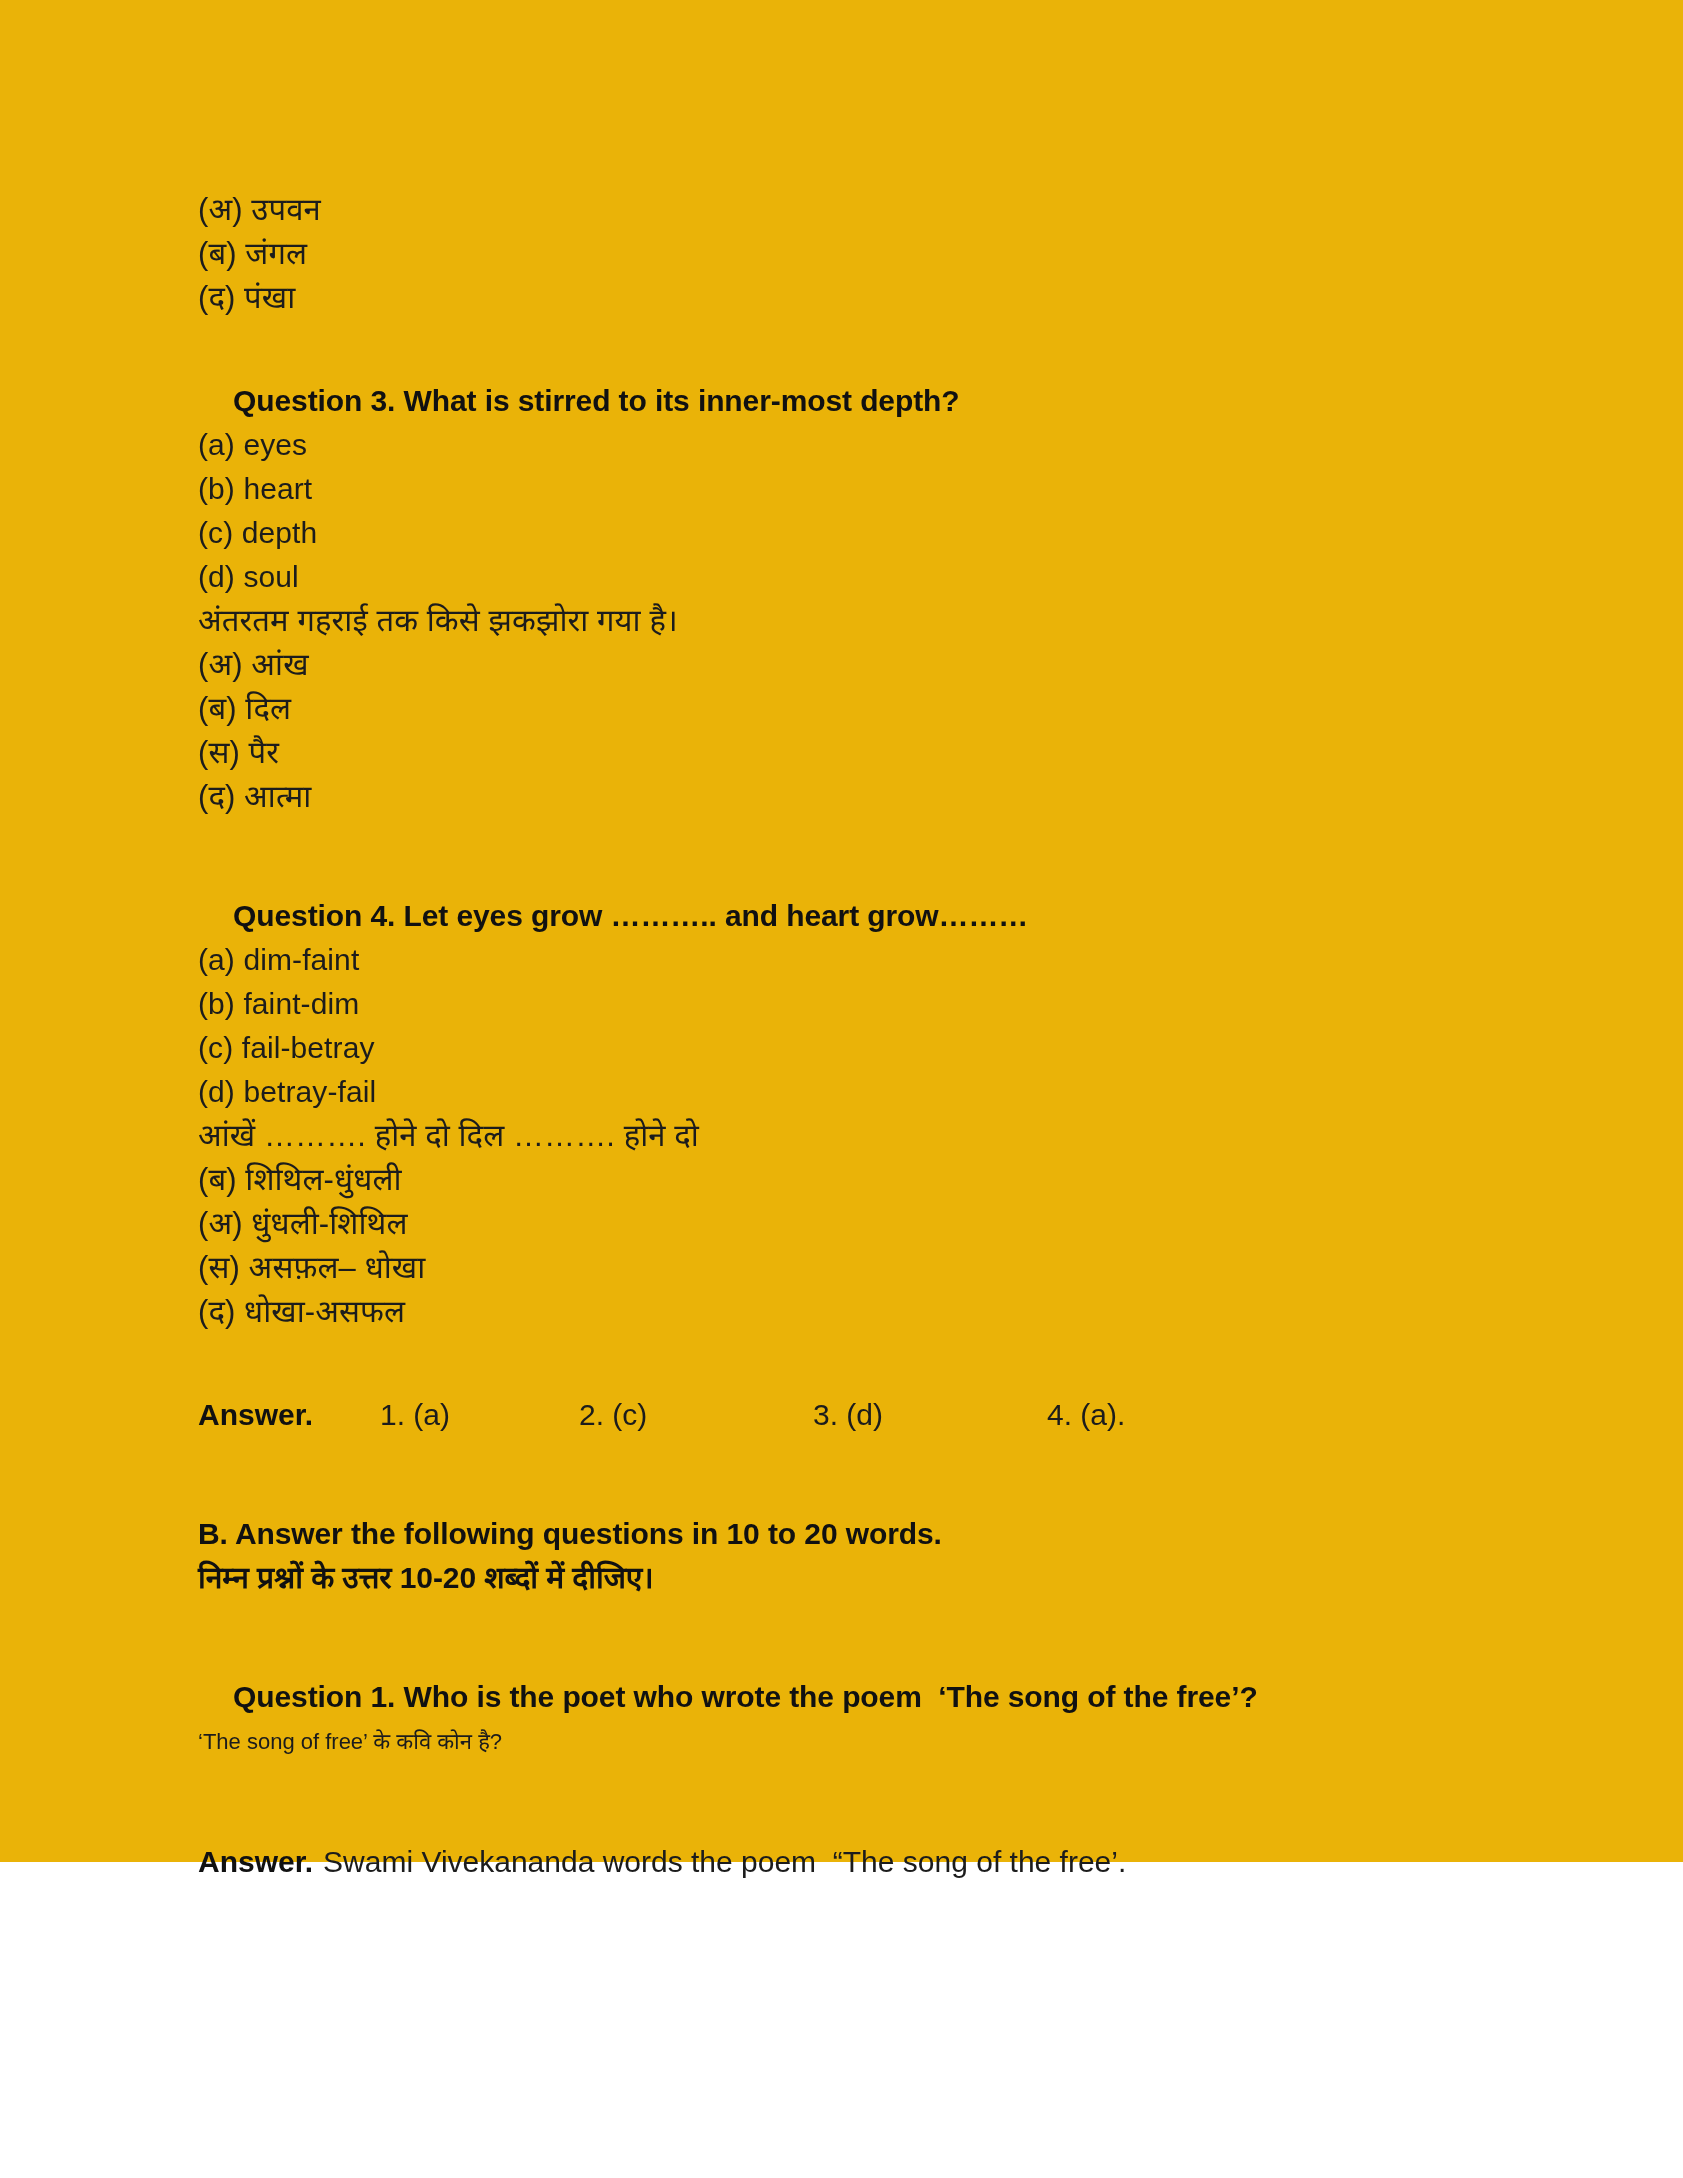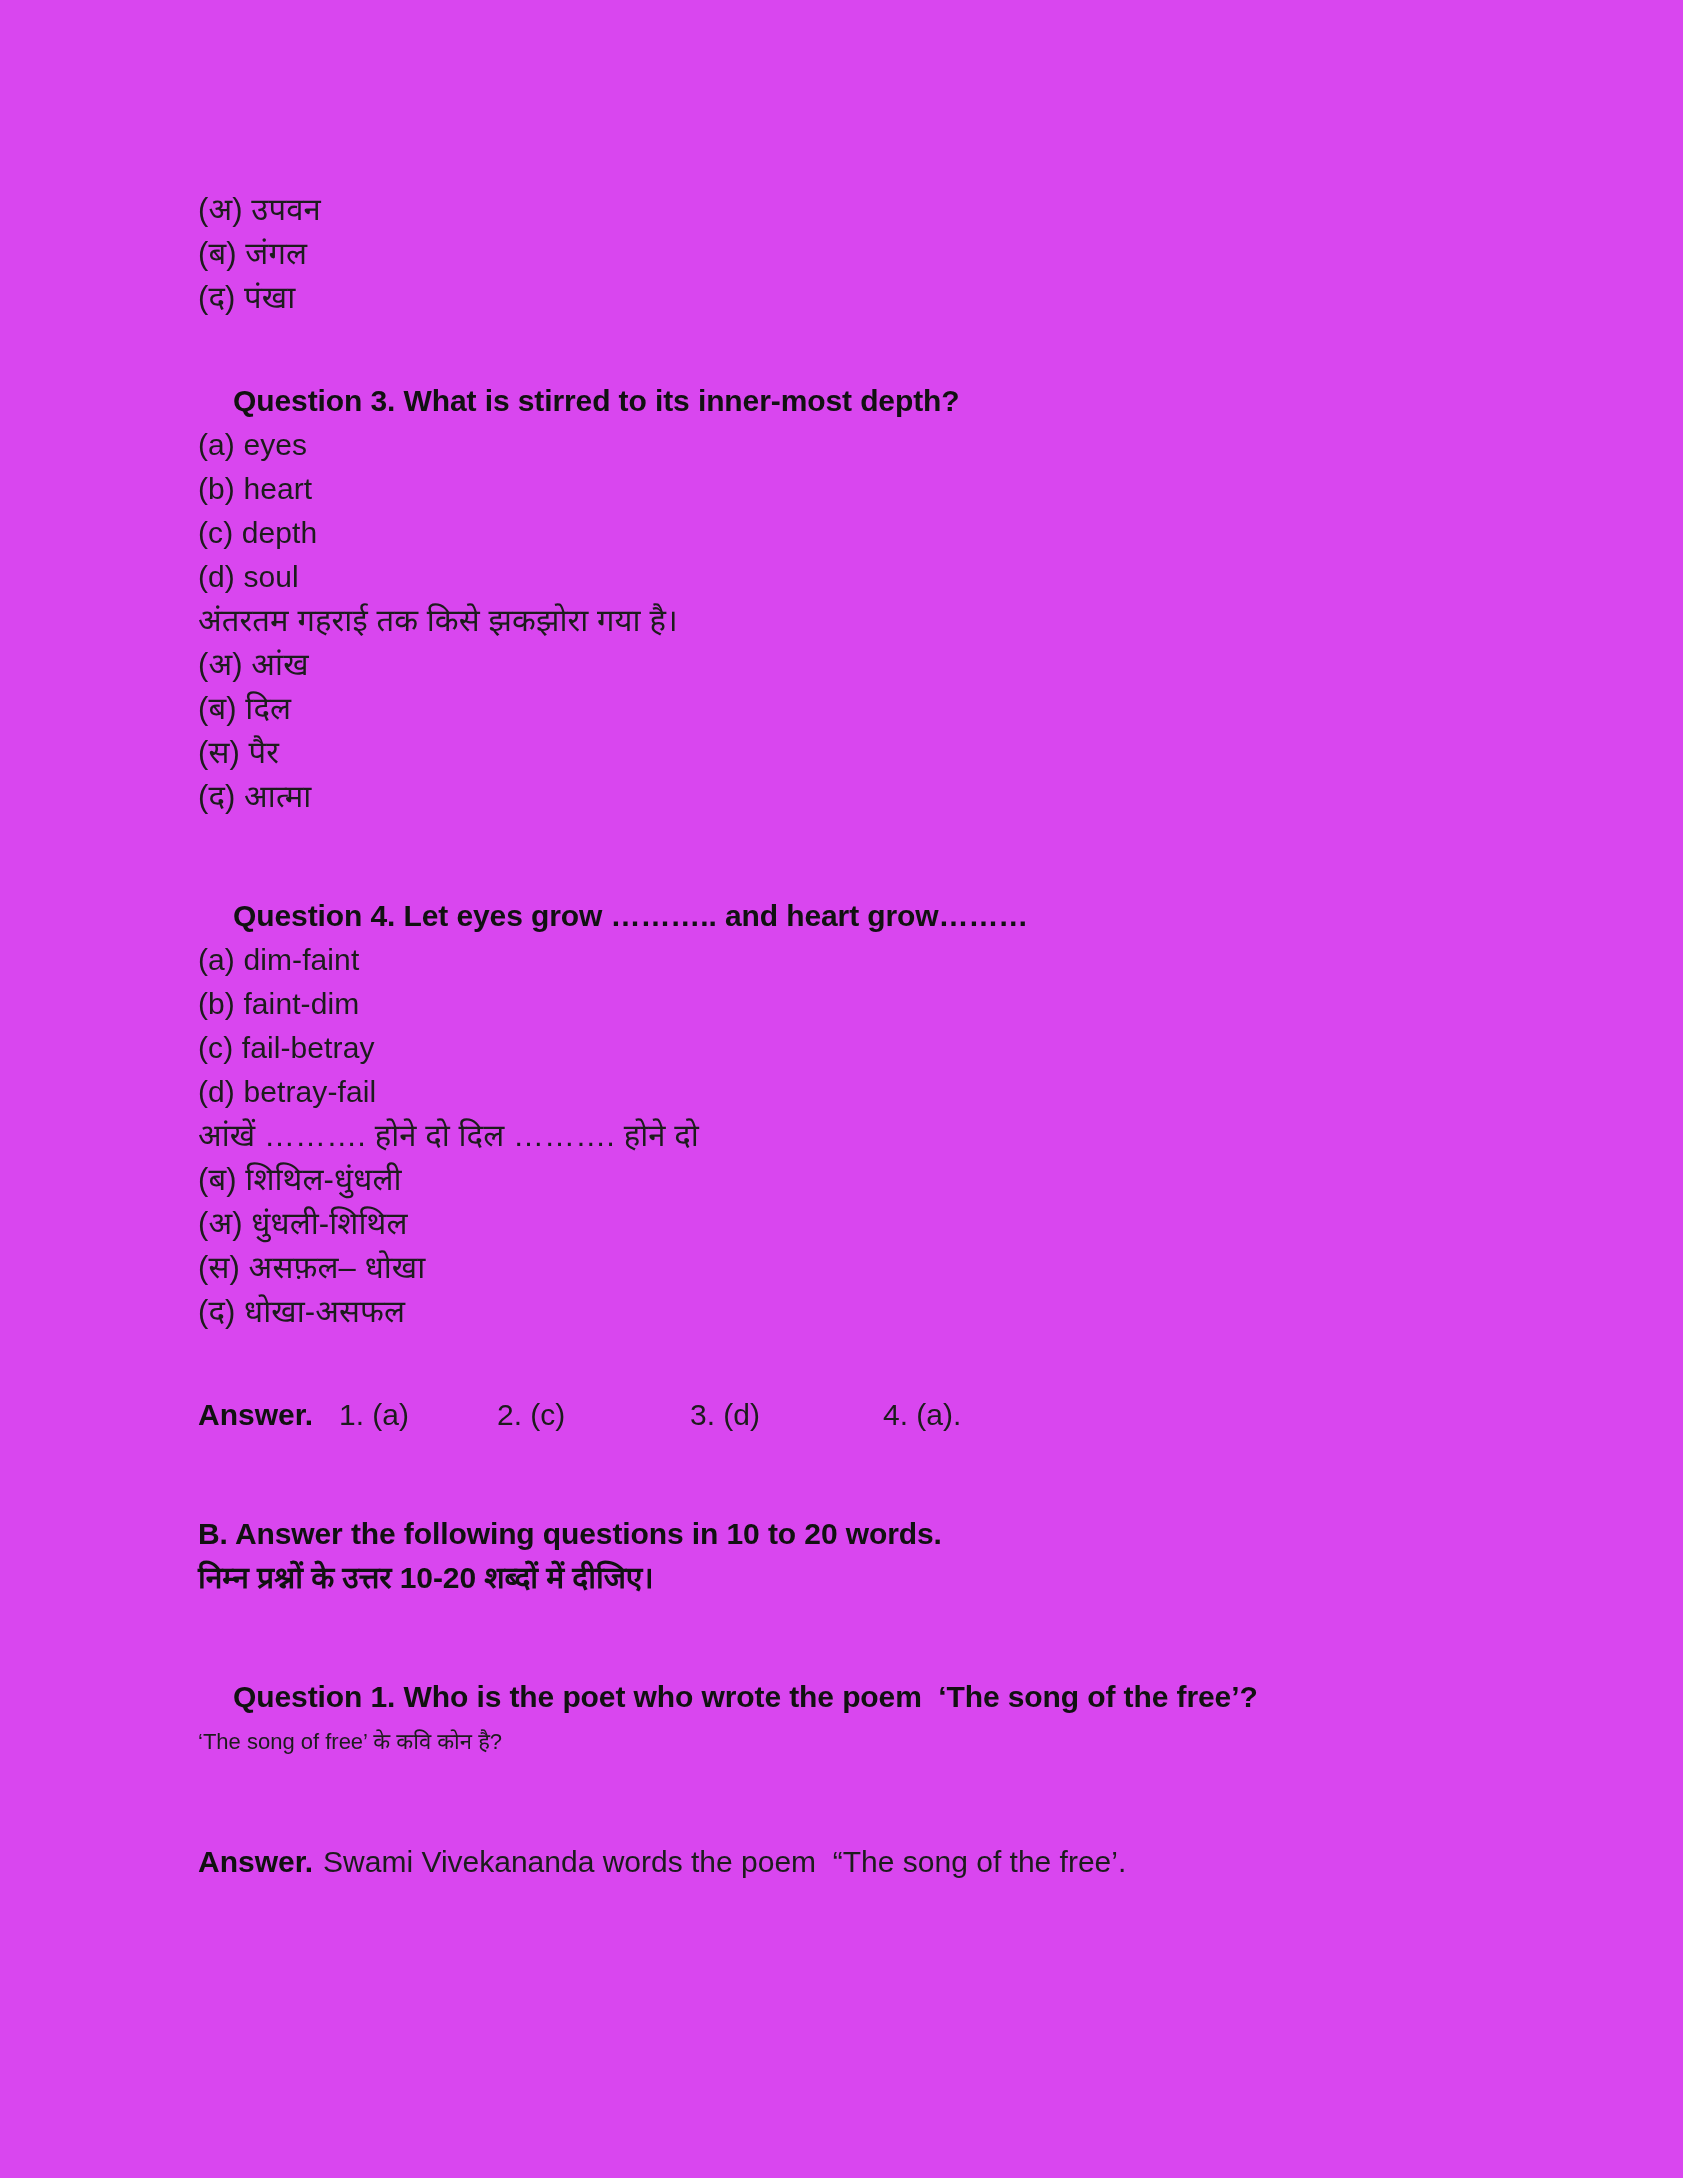--- a/index.html
+++ b/index.html
@@ -13,22 +13,22 @@
     font-family: "Liberation Sans", "DejaVu Sans", sans-serif;
     color: #1a1a1a;
     position: relative;
     overflow: hidden;
   }
   .page {
     position: absolute;
     left: 0;
     top: 0;
     width: 1683px;
-    height: 2178px;
-    background: #d946ef;
+    height: 1862px;
+    background: #eab308;
     padding: 0;
   }
   .content {
     position: absolute;
     left: 198px;
     top: 188px;
     width: 1317px;
   }
   .line {
     font-size: 30px;
@@ -70,20 +70,21 @@
   }
   .answer-row .ans-label {
     font-weight: bold;
     color: #111111;
     width: 141px;
     flex: 0 0 141px;
   }
   .answer-row .ans-cell {
     flex: 0 0 158px;
     color: #1c1c1c;
+    margin-left: 41px;
   }
   .answer-row .ans-cell.wide { flex: 0 0 193px; }
 
   .inline-row {
     display: flex;
     align-items: baseline;
     font-size: 30px;
     line-height: 44px;
     white-space: pre;
   }

